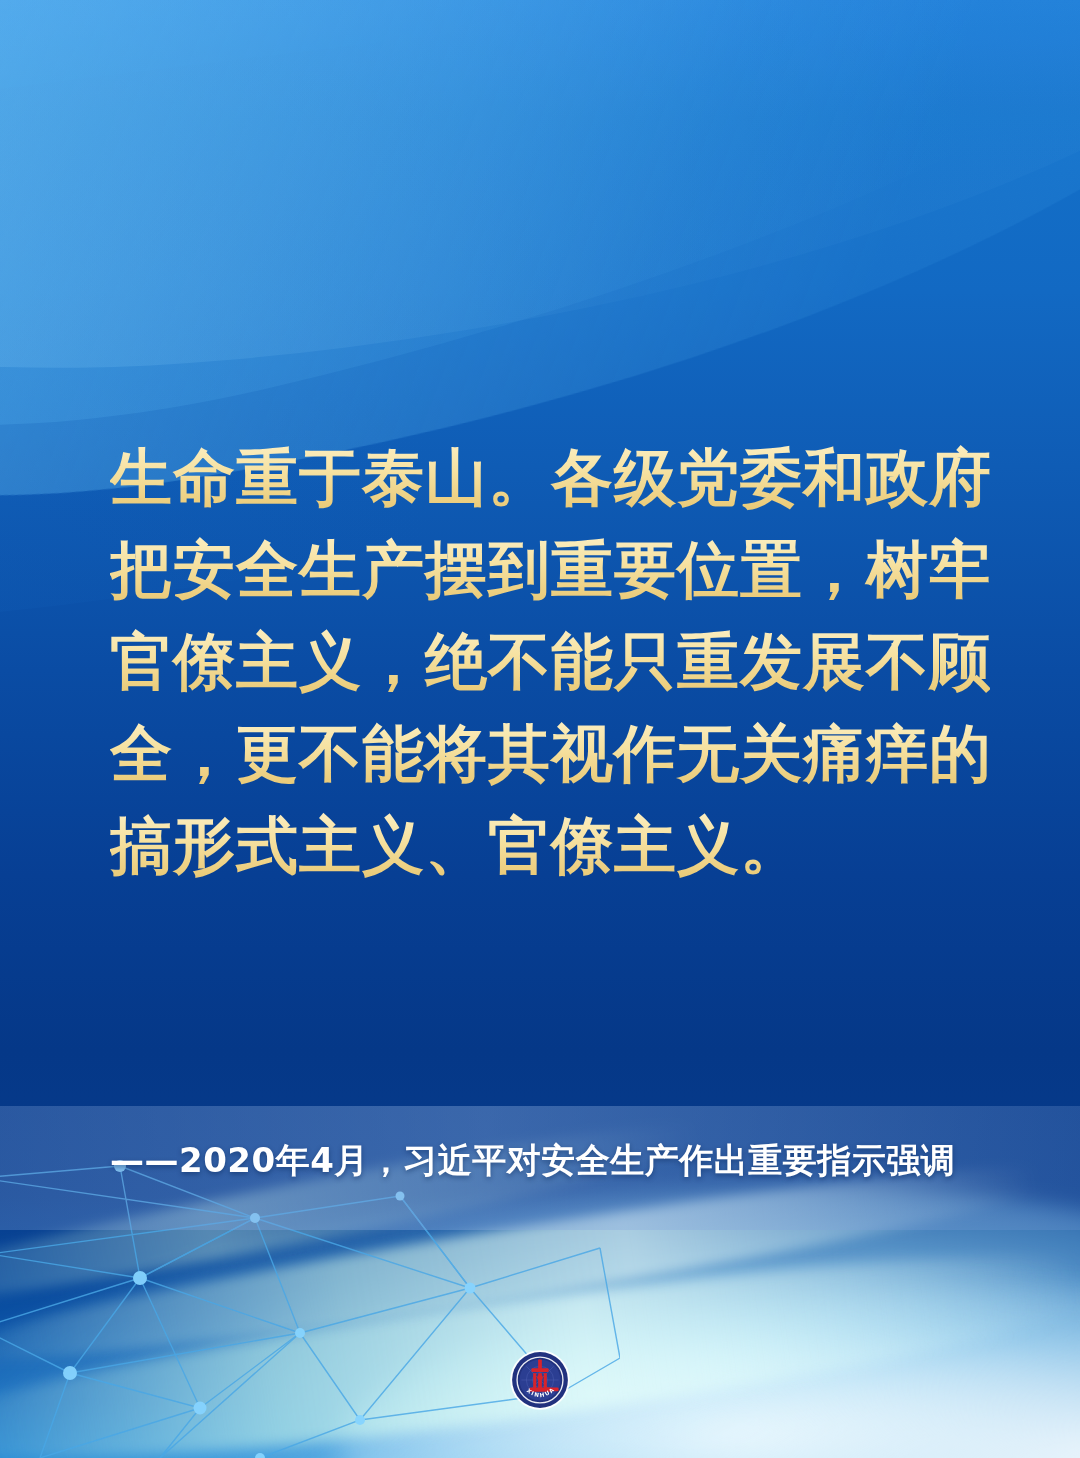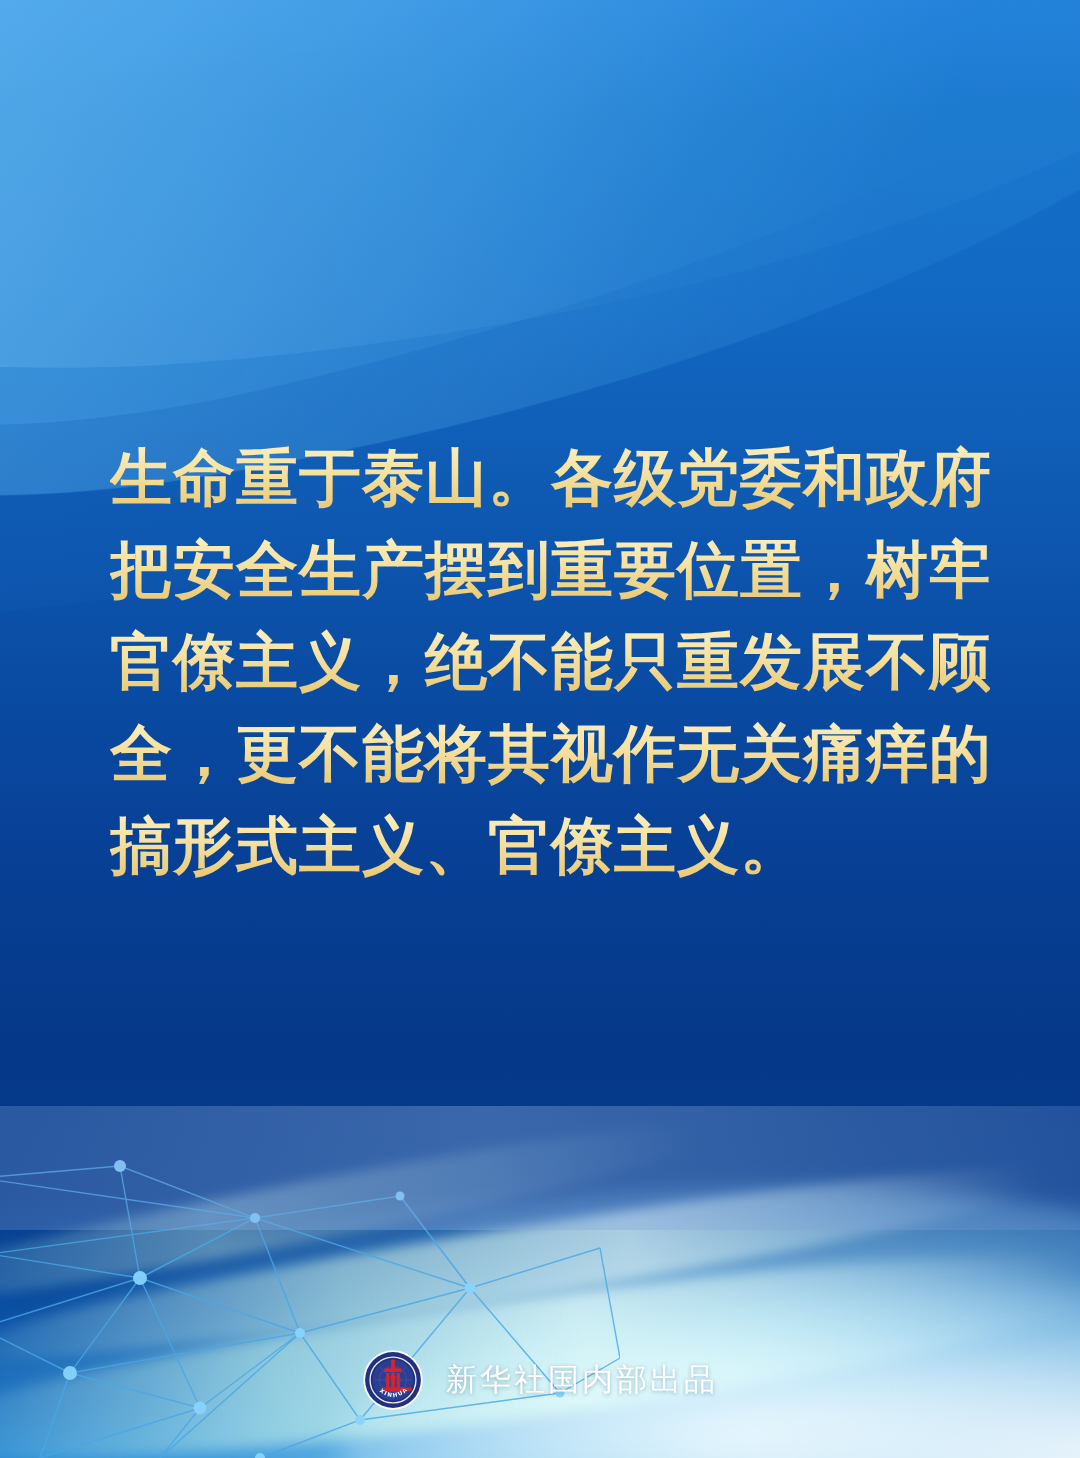--- a/index.html
+++ b/index.html
@@ -200,20 +200,21 @@
 
   <div class="quote">
     <div class="qline" data-shadow="生命重于泰山。各级党委和政府务必">生命重于泰山。各级党委和政府务必</div>
     <div class="qline" data-shadow="把安全生产摆到重要位置，树牢安全">把安全生产摆到重要位置，树牢安全</div>
     <div class="qline" data-shadow="发展理念，绝不能只重发展不顾安">官僚主义，绝不能只重发展不顾安</div>
     <div class="qline" data-shadow="全，更不能将其视作无关痛痒的事，">全，更不能将其视作无关痛痒的事，</div>
     <div class="qline" data-shadow="搞形式主义、官僚主义。">搞形式主义、官僚主义。</div>
   </div>
 
   <div class="attrib-band"></div>
+  <div class="attrib">——2020年4月，习近平对安全生产作出重要指示强调</div>
 
   <div class="footer">
     <svg class="logo" viewBox="0 0 100 100">
       <circle cx="50" cy="50" r="48" fill="#ffffff" opacity="0.92"></circle>
       <circle cx="50" cy="50" r="45" fill="#21317e"></circle>
       <circle cx="50" cy="50" r="37" fill="none" stroke="#ffffff" stroke-width="2.2" opacity="0.9"></circle>
       <circle cx="50" cy="50" r="33" fill="#2b3e92"></circle>
       <g stroke="#5b6dc0" stroke-width="1" opacity="0.55">
         <path d="M20 50 H80 M50 20 V80 M28 28 L72 72 M72 28 L28 72"></path>
         <circle cx="50" cy="50" r="22" fill="none"></circle>
@@ -227,16 +228,15 @@
         <rect x="56" y="39" width="5" height="24"></rect>
         <rect x="33" y="62" width="34" height="7" rx="2"></rect>
         <rect x="58" y="62" width="22" height="6" rx="2"></rect>
         <circle cx="50" cy="46" r="4.5"></circle>
       </g>
       <path id="ringpath" d="M22 58 A30 30 0 0 0 78 58" fill="none"></path>
       <text font-family="DejaVu Sans, Liberation Sans, sans-serif" font-size="9" font-weight="700" fill="#ffffff" letter-spacing="2.2">
         <textPath href="#ringpath" startOffset="16%">XINHUA</textPath>
       </text>
     </svg>
-    <div class="footer-text">新华社国内部出品</div>
   </div>
 
 </div>
 
 </body></html>

